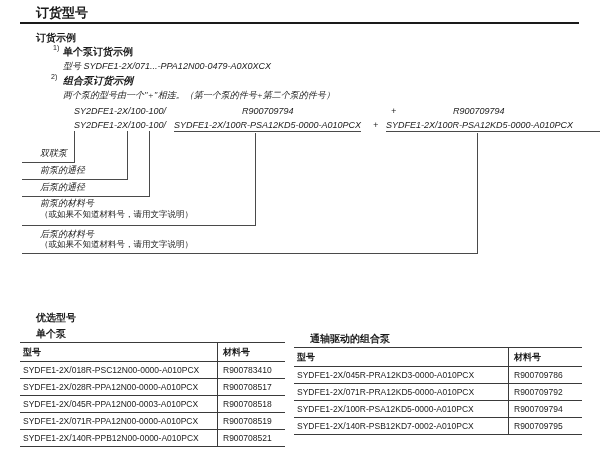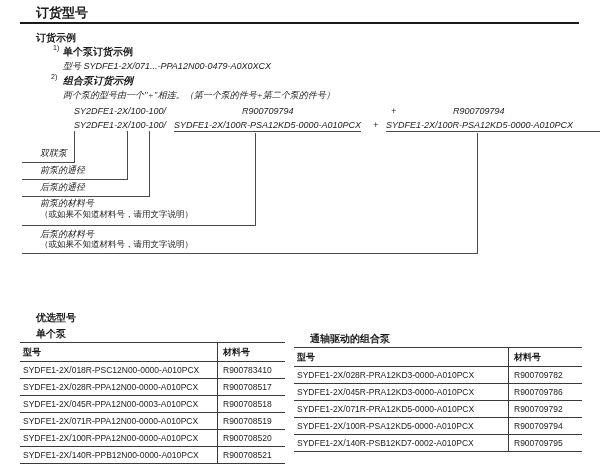--- a/index.html
+++ b/index.html
@@ -95,37 +95,29 @@
     </div>
     <div class="trow">
       <div class="c1">SYDFE1-2X/045R-PPA12N00-0003-A010PCX</div>
       <div class="c2">R900708518</div>
     </div>
     <div class="trow">
       <div class="c1">SYDFE1-2X/071R-PPA12N00-0000-A010PCX</div>
       <div class="c2">R900708519</div>
     </div>
     <div class="trow">
-      <div class="c1">SYDFE1-2X/100R-PPA12N00-0000-A010PCX</div>
-      <div class="c2">R900708520</div>
-    </div>
-    <div class="trow">
       <div class="c1">SYDFE1-2X/140R-PPB12N00-0000-A010PCX</div>
       <div class="c2">R900708521</div>
     </div>
   </div>
 
   <div class="tbl t-right" style="left:294px;top:347px;width:288px;">
     <div class="trow hd">
       <div class="c1">型号</div>
       <div class="c2">材料号</div>
-    </div>
-    <div class="trow">
-      <div class="c1">SYDFE1-2X/028R-PRA12KD3-0000-A010PCX</div>
-      <div class="c2">R900709782</div>
     </div>
     <div class="trow">
       <div class="c1">SYDFE1-2X/045R-PRA12KD3-0000-A010PCX</div>
       <div class="c2">R900709786</div>
     </div>
     <div class="trow">
       <div class="c1">SYDFE1-2X/071R-PRA12KD5-0000-A010PCX</div>
       <div class="c2">R900709792</div>
     </div>
     <div class="trow">

